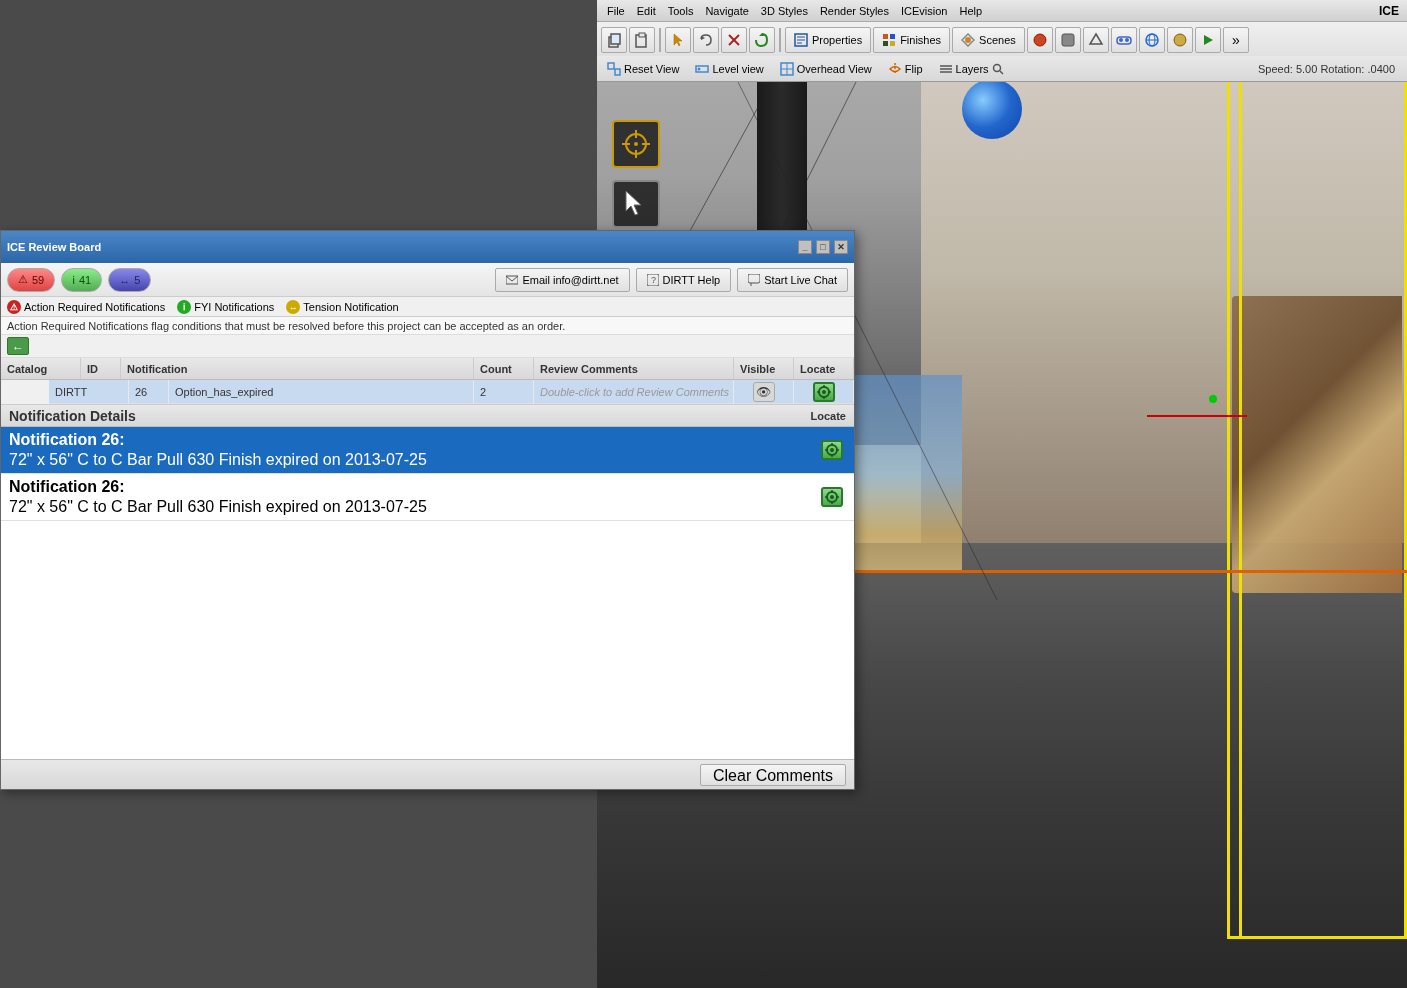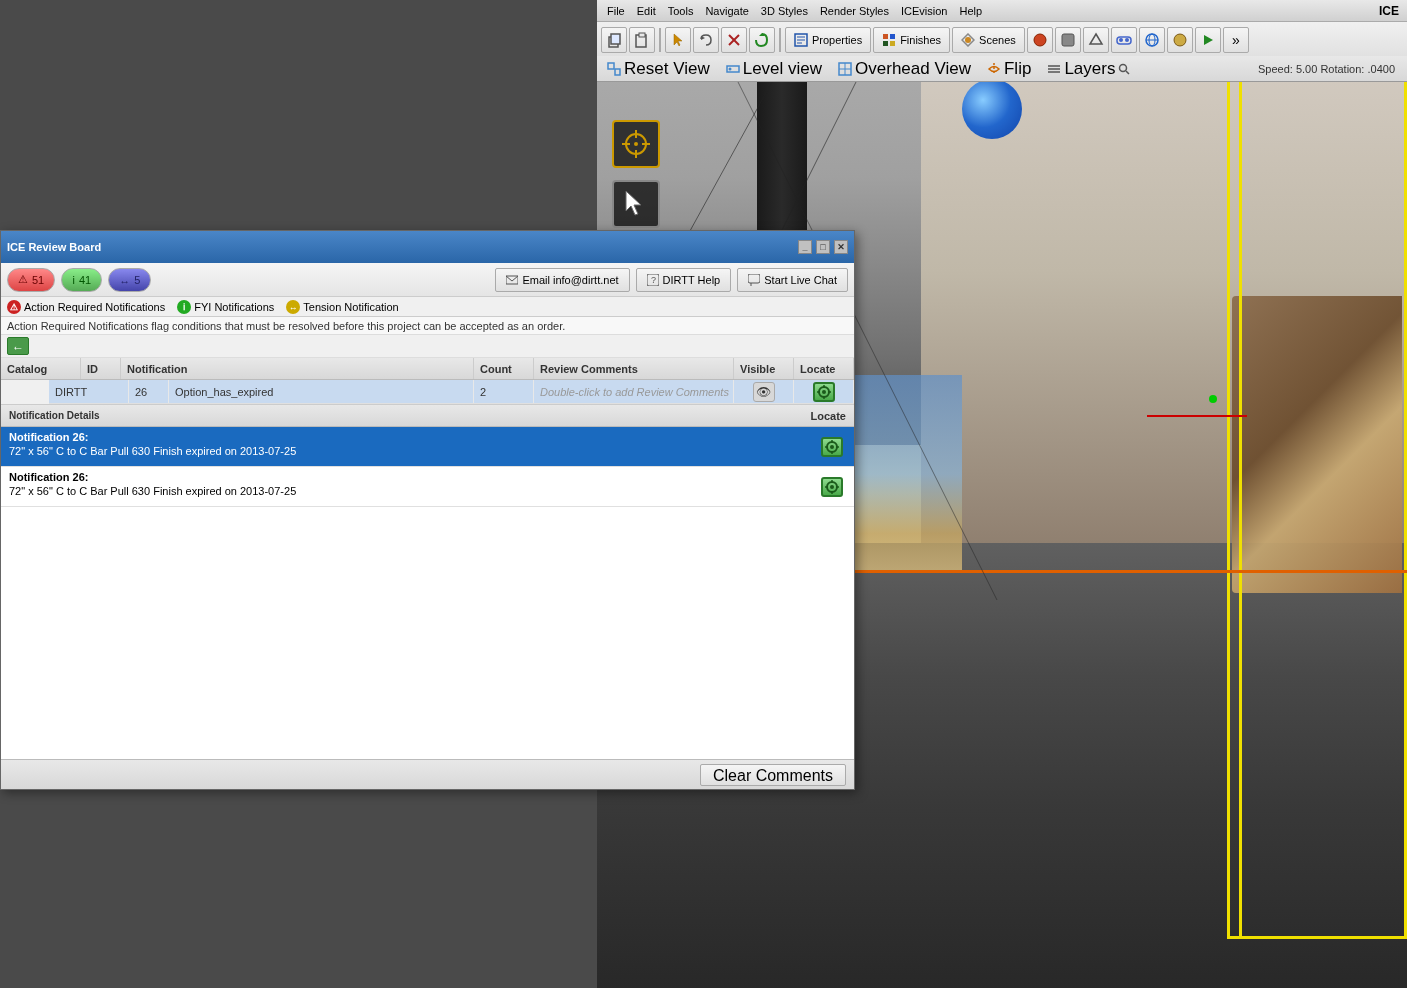--- a/index.html
+++ b/index.html
@@ -122,21 +122,21 @@
 
     .secondary-btn {
       height: 20px;
       padding: 1px 6px;
       background: transparent;
       border: none;
       display: flex;
       align-items: center;
       gap: 3px;
       cursor: pointer;
-      font-size: 17px;
+      font-size: 11px;
       white-space: nowrap;
     }
 
     .speed-info {
       margin-left: auto;
       font-size: 11px;
       color: #333;
       padding-right: 8px;
     }
 
@@ -381,21 +381,21 @@
       background: linear-gradient(180deg, #e8e8e8, #d8d8d8);
       border-bottom: 1px solid #bbb;
       display: flex;
       align-items: center;
       justify-content: space-between;
       padding: 0 8px;
       flex-shrink: 0;
     }
 
     .notif-details-label {
-      font-size: 10px;
+      font-size: 14px;
       font-weight: bold;
       color: #333;
     }
 
     .notif-details-locate {
       font-size: 11px;
       font-weight: bold;
       color: #333;
     }
 
@@ -413,21 +413,21 @@
     }
 
     .notif-row.highlighted {
       background: #1a6abf;
       color: white;
     }
 
     .notif-row-content {
       flex: 1;
       padding: 4px 8px;
-      font-size: 11px;
+      font-size: 16px;
     }
 
     .notif-row-content .notif-title {
       font-weight: bold;
       margin-bottom: 2px;
     }
 
     .notif-row-content .notif-body {
       color: inherit;
     }
@@ -825,21 +825,21 @@
     <div class="title-controls">
       <div class="title-ctrl-btn">_</div>
       <div class="title-ctrl-btn">□</div>
       <div class="title-ctrl-btn">✕</div>
     </div>
   </div>
 
   <div class="dialog-toolbar">
     <div class="count-btn red">
       <span>⚠</span>
-      <span>51</span>
+      <span>59</span>
     </div>
     <div class="count-btn green">
       <span>ℹ</span>
       <span>41</span>
     </div>
     <div class="count-btn blue">
       <span>↔</span>
       <span>5</span>
     </div>
     <div style="flex:1"></div>

